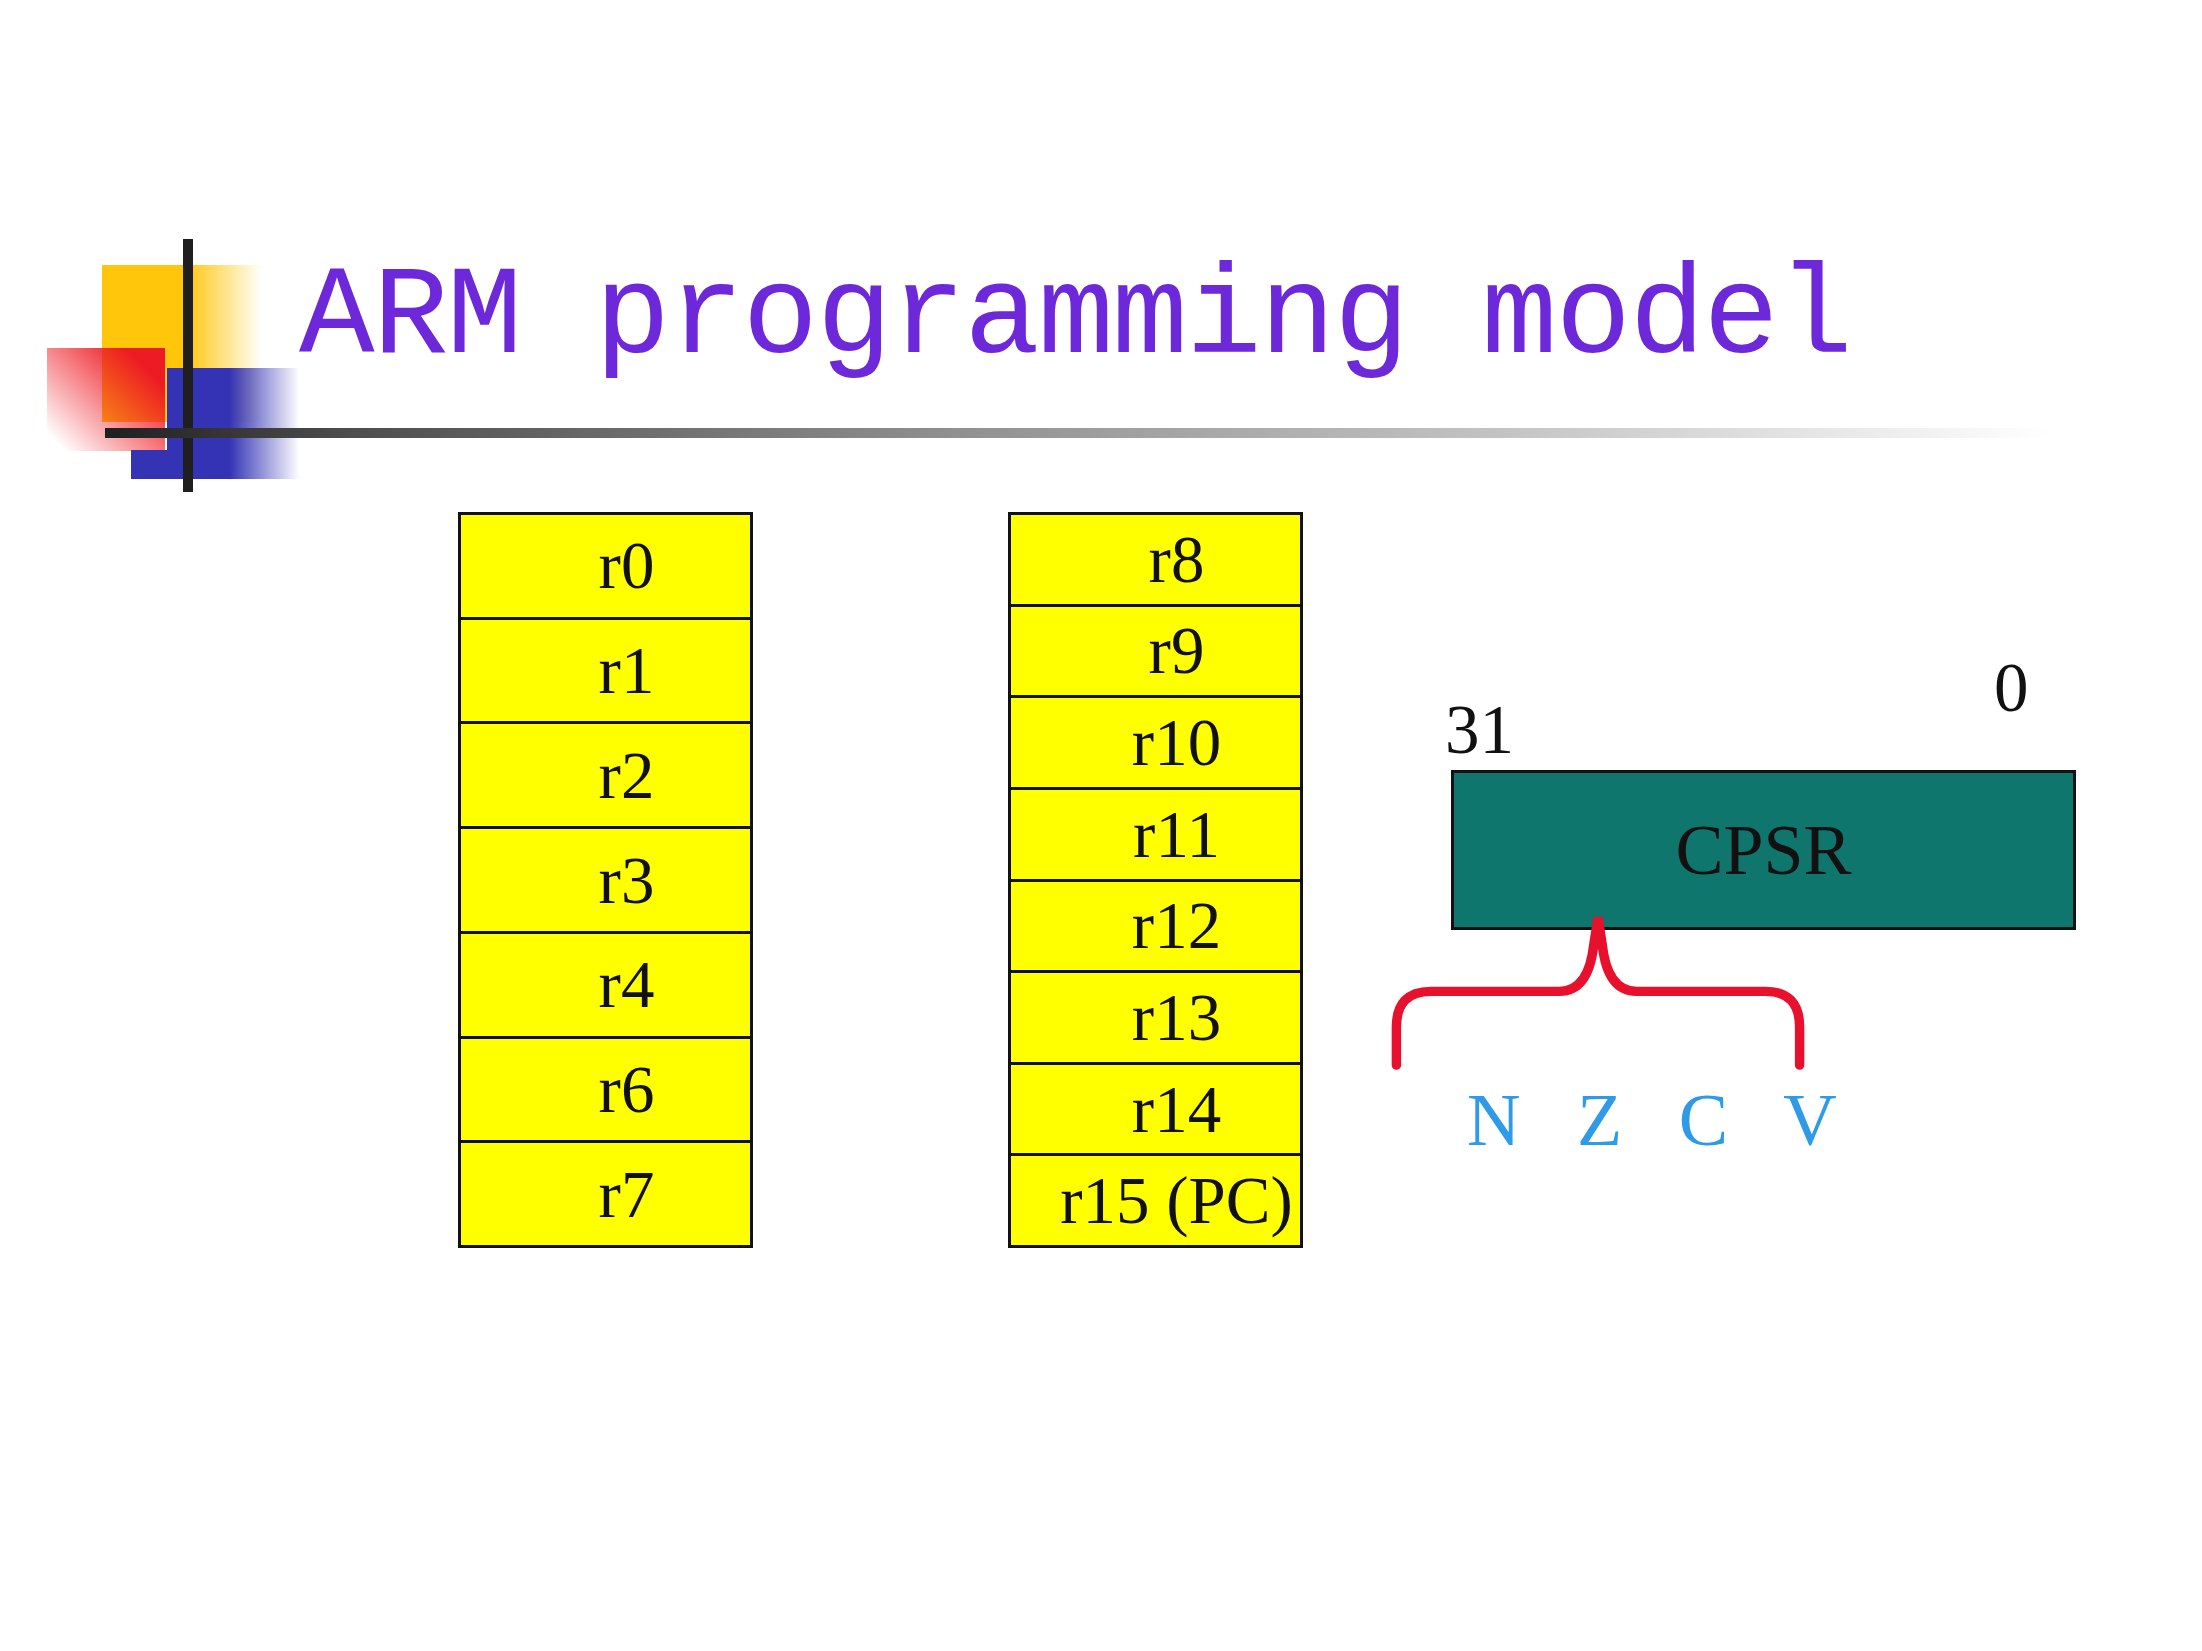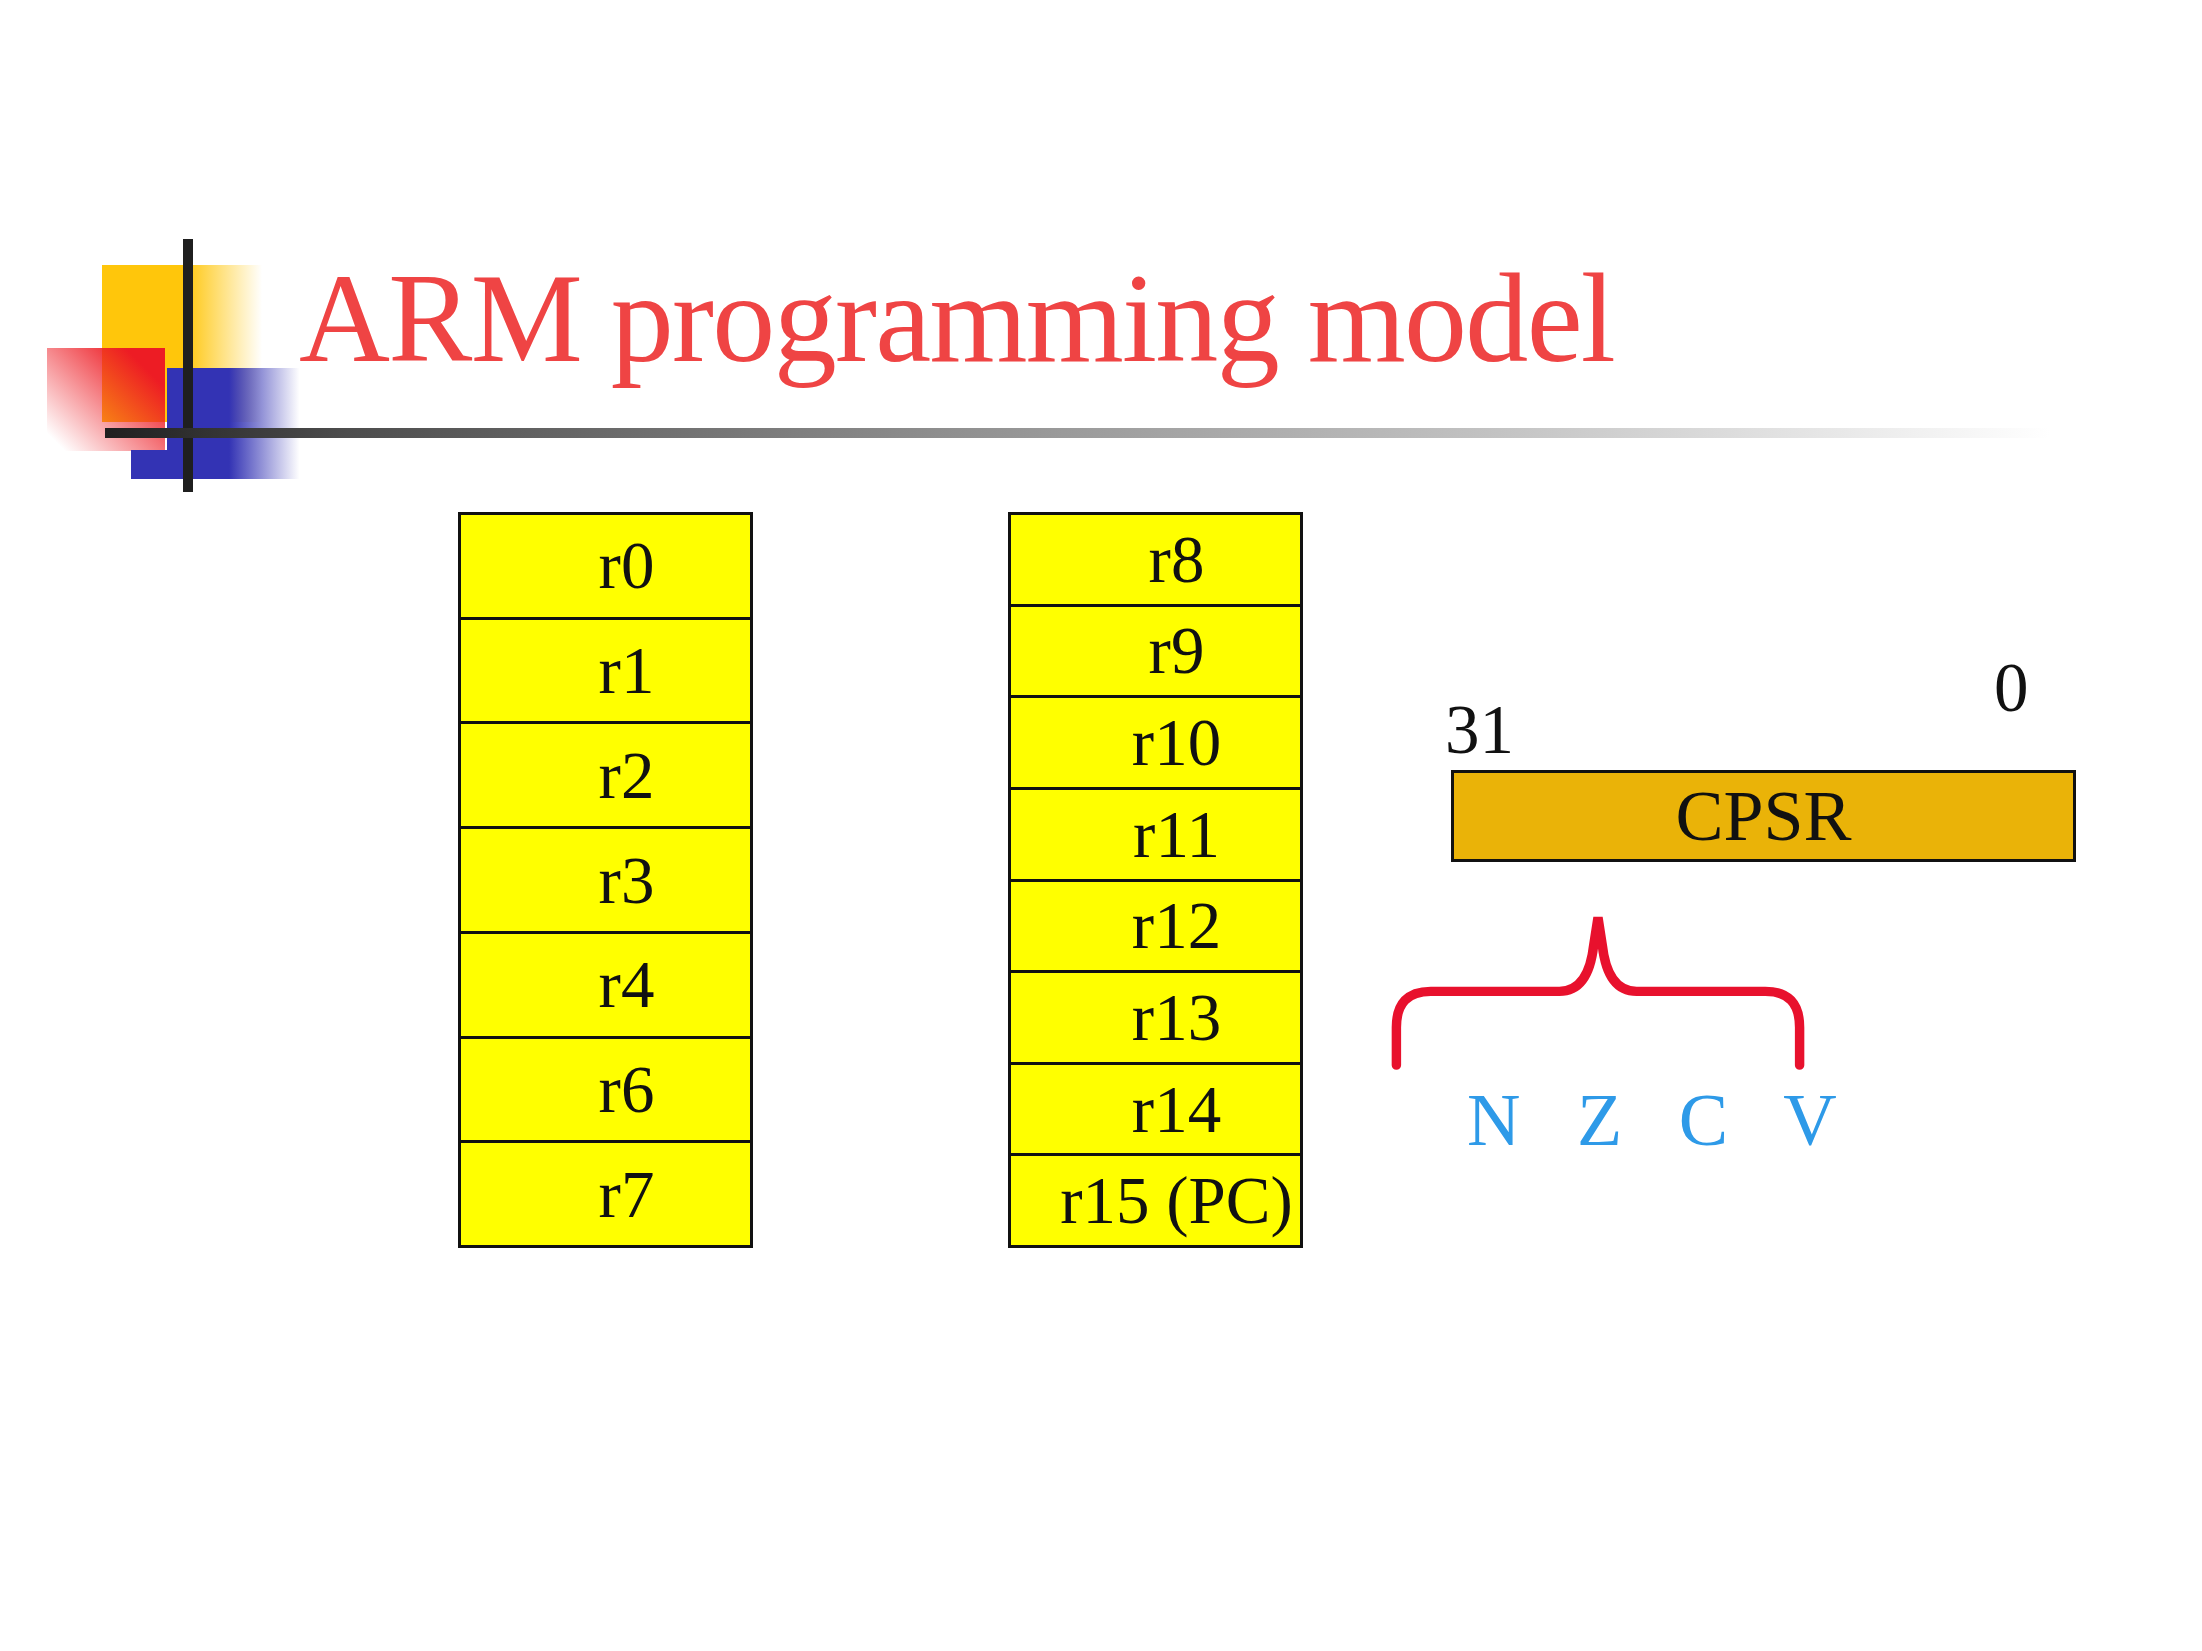--- a/index.html
+++ b/index.html
@@ -31,23 +31,23 @@
     left:183px;top:239px;width:9.5px;height:253px;
     background:#1f1f1f;
   }
   .deco-hrule{
     left:105px;top:428px;width:2005px;height:10.3px;
     background:linear-gradient(to right,#1f1f1f 0%,#4d4d4d 12%,#8f8f8f 42%,#c4c4c4 70%,rgba(255,255,255,0) 97%);
   }
   
   .slide-title{
     position:absolute;left:299px;top:256px;
-    font-family:Liberation Serif, serif;
+    font-family:Liberation Mono, monospace;
     font-size:126px;line-height:1;letter-spacing:-1.7px;
-    color:#ef4444;white-space:nowrap;
+    color:#6d28d9;white-space:nowrap;
   }
   
   .regtable{
     position:absolute;top:512px;width:295px;height:736px;
     border:3.4px solid #111;box-sizing:border-box;
     display:flex;flex-direction:column;
     background:#FFFF00;
   }
   .regtable.low{left:458px;}
   .regtable.high{left:1008px;}
@@ -59,22 +59,22 @@
     padding-left:42px;
   }
   .regcell:last-child{border-bottom:none;border-radius:24px;}
   
   .bit-label{
     position:absolute;font-size:69px;color:#111;line-height:1;
   }
   .bit-high{left:1445px;top:696px;}
   .bit-low{left:1994px;top:654px;}
   .cpsr-box{
-    position:absolute;left:1451px;top:770px;width:625px;height:92px;
-    background:#eab308;border:3.4px solid #111;box-sizing:border-box;
+    position:absolute;left:1451px;top:770px;width:625px;height:160px;
+    background:#0f766e;border:3.4px solid #111;box-sizing:border-box;
     display:flex;align-items:center;justify-content:center;
     font-size:72px;color:#111;
   }
   .brace-svg{
     position:absolute;left:1387px;top:909px;width:422px;height:163px;
   }
   .flags-label{
     position:absolute;left:1467px;top:1083px;
     font-size:74px;letter-spacing:19px;color:#2E9AE8;line-height:1;
     white-space:nowrap;

